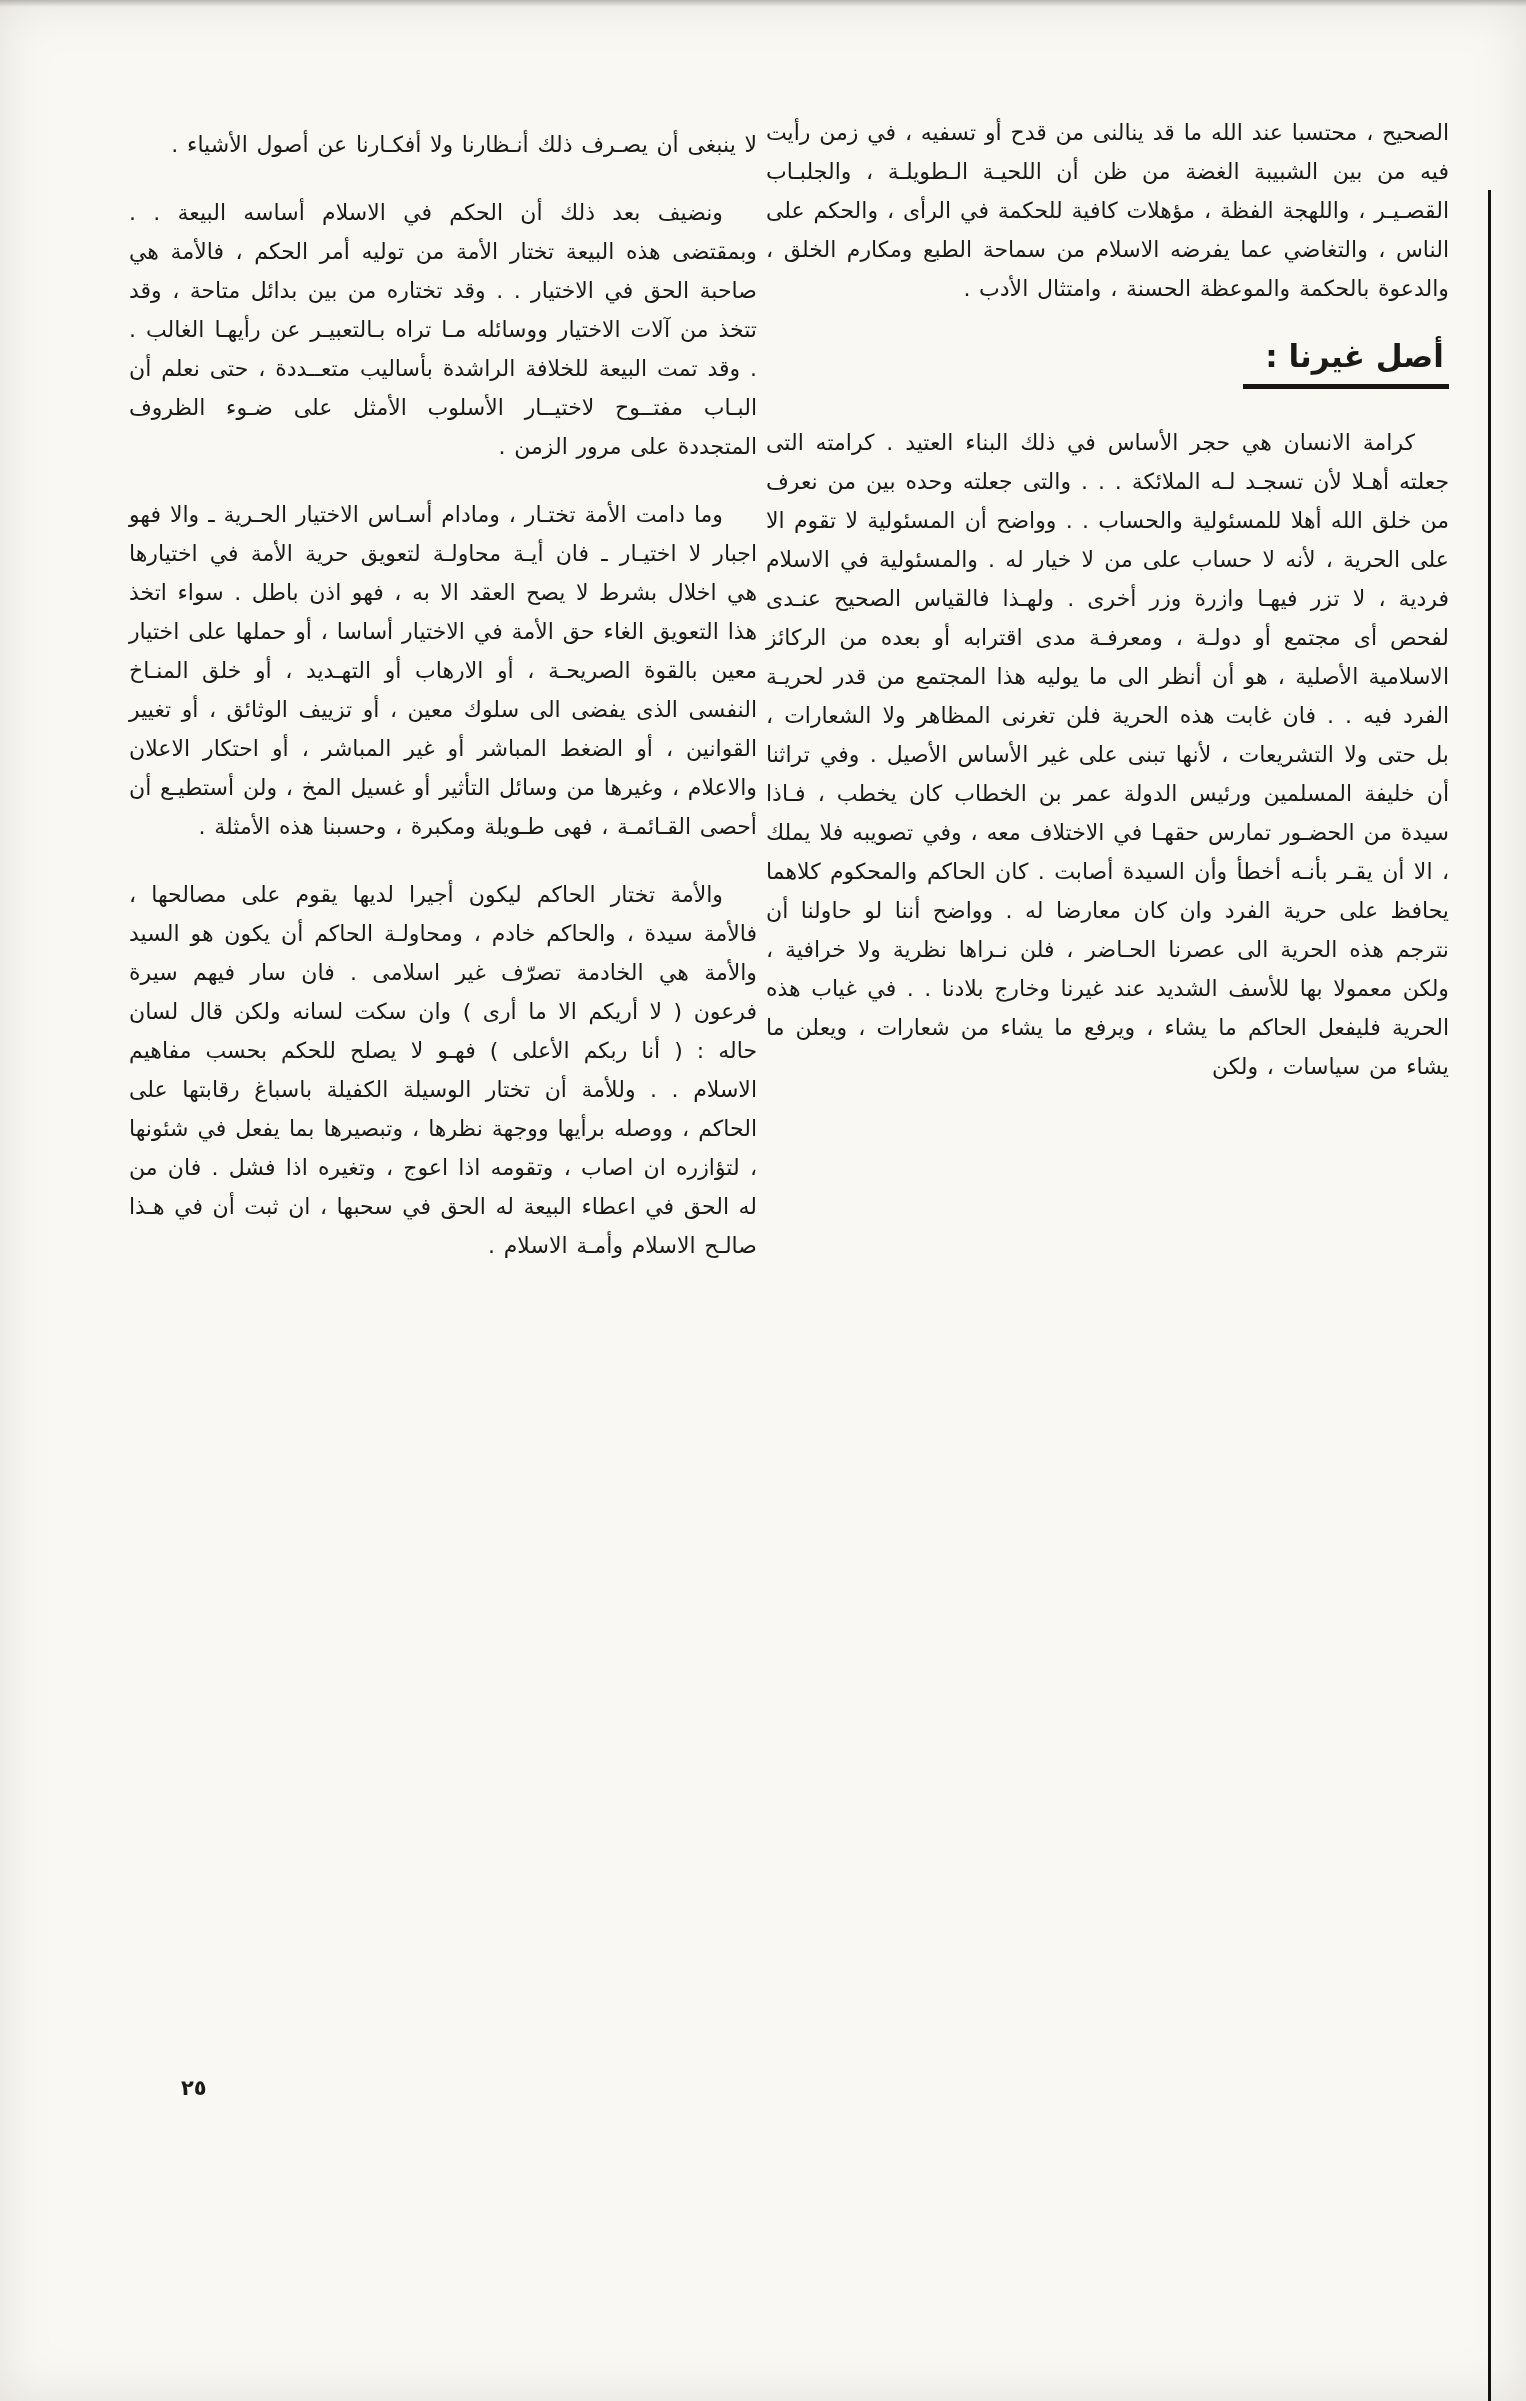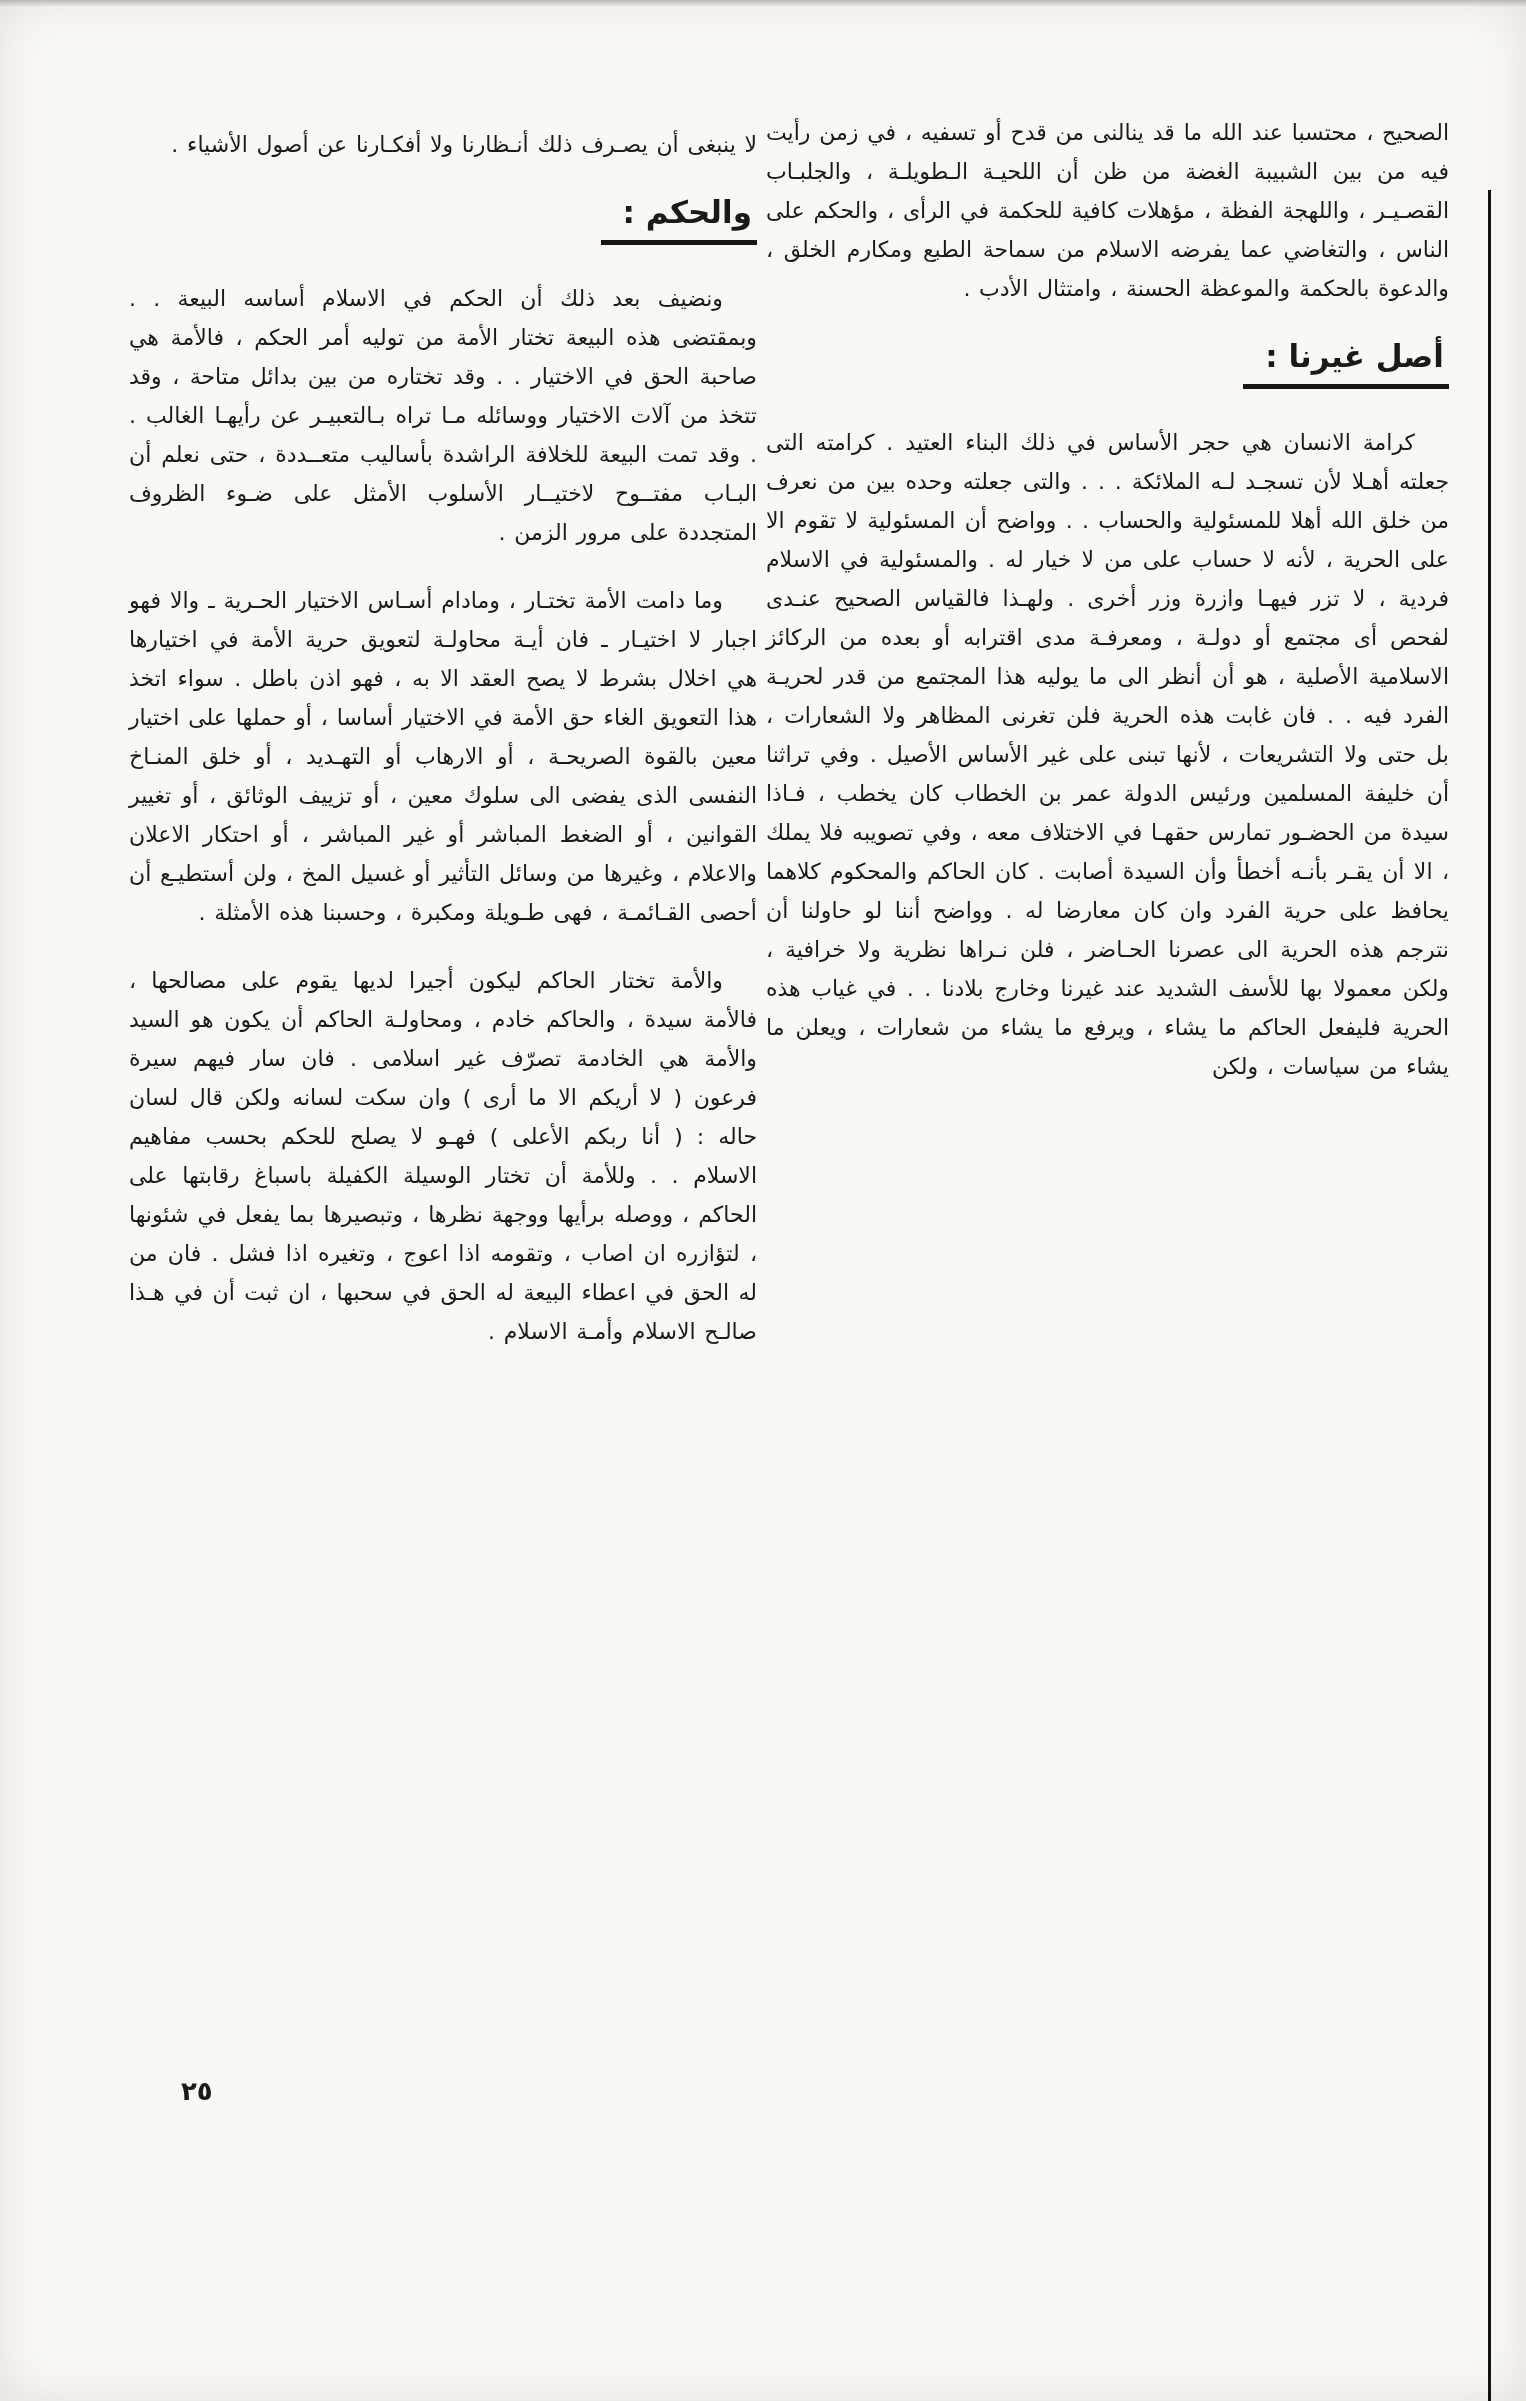--- a/index.html
+++ b/index.html
@@ -70,21 +70,21 @@
     font-size: 31px;
     font-weight: bold;
     line-height: 38px;
     padding: 0 5.1px 8.6px 22px;
     border-bottom: 5.1px solid #181512;
   }
   .page-number {
     position: absolute;
     left: 182px;
     top: 2076px;
-    font-size: 26px;
+    font-size: 21px;
     font-weight: bold;
     direction: rtl;
   }
 </style>
 </head>
 <body>
 
 <div class="page">
 
   <div class="scan-line"></div>
@@ -96,23 +96,20 @@
       <span class="heading-text">أصل غيرنا :</span>
     </div>
 
 
     <p class="para">كرامة الانسان هي حجر الأساس في ذلك البناء العتيد . كرامته التى جعلته أهـلا لأن تسجـد لـه الملائكة . . . والتى جعلته وحده بين من نعرف من خلق الله أهلا للمسئولية والحساب . . وواضح أن المسئولية لا تقوم الا على الحرية ، لأنه لا حساب على من لا خيار له . والمسئولية في الاسلام فردية ، لا تزر فيهـا وازرة وزر أخرى . ولهـذا فالقياس الصحيح عنـدى لفحص أى مجتمع أو دولـة ، ومعرفـة مدى اقترابه أو بعده من الركائز الاسلامية الأصلية ، هو أن أنظر الى ما يوليه هذا المجتمع من قدر لحريـة الفرد فيه . . فان غابت هذه الحرية فلن تغرنى المظاهر ولا الشعارات ، بل حتى ولا التشريعات ، لأنها تبنى على غير الأساس الأصيل . وفي تراثنا أن خليفة المسلمين ورئيس الدولة عمر بن الخطاب كان يخطب ، فـاذا سيدة من الحضـور تمارس حقهـا في الاختلاف معه ، وفي تصويبه فلا يملك ، الا أن يقـر بأنـه أخطأ وأن السيدة أصابت . كان الحاكم والمحكوم كلاهما يحافظ على حرية الفرد وان كان معارضا له . وواضح أننا لو حاولنا أن نترجم هذه الحرية الى عصرنا الحـاضر ، فلن نـراها نظرية ولا خرافية ، ولكن معمولا بها للأسف الشديد عند غيرنا وخارج بلادنا . . في غياب هذه الحرية فليفعل الحاكم ما يشاء ، ويرفع ما يشاء من شعارات ، ويعلن ما يشاء من سياسات ، ولكن</p>
   </div>
 
   <div class="column col-left">
     <p class="para continuation">لا ينبغى أن يصـرف ذلك أنـظارنا ولا أفكـارنا عن أصول الأشياء .</p>
 
-    <div class="section-heading">
-      <span class="heading-text">والحكم :</span>
-    </div>
 
     <p class="para">ونضيف بعد ذلك أن الحكم في الاسلام أساسه البيعة . . وبمقتضى هذه البيعة تختار الأمة من توليه أمر الحكم ، فالأمة هي صاحبة الحق في الاختيار . . وقد تختاره من بين بدائل متاحة ، وقد تتخذ من آلات الاختيار ووسائله مـا تراه بـالتعبيـر عن رأيهـا الغالب . . وقد تمت البيعة للخلافة الراشدة بأساليب متعــددة ، حتى نعلم أن البـاب مفتــوح لاختيــار الأسلوب الأمثل على ضـوء الظروف المتجددة على مرور الزمن .</p>
 
     <p class="para">وما دامت الأمة تختـار ، ومادام أسـاس الاختيار الحـرية ـ والا فهو اجبار لا اختيـار ـ فان أيـة محاولـة لتعويق حرية الأمة في اختيارها هي اخلال بشرط لا يصح العقد الا به ، فهو اذن باطل . سواء اتخذ هذا التعويق الغاء حق الأمة في الاختيار أساسا ، أو حملها على اختيار معين بالقوة الصريحـة ، أو الارهاب أو التهـديد ، أو خلق المنـاخ النفسى الذى يفضى الى سلوك معين ، أو تزييف الوثائق ، أو تغيير القوانين ، أو الضغط المباشر أو غير المباشر ، أو احتكار الاعلان والاعلام ، وغيرها من وسائل التأثير أو غسيل المخ ، ولن أستطيـع أن أحصى القـائمـة ، فهى طـويلة ومكبرة ، وحسبنا هذه الأمثلة .</p>
 
     <p class="para">والأمة تختار الحاكم ليكون أجيرا لديها يقوم على مصالحها ، فالأمة سيدة ، والحاكم خادم ، ومحاولـة الحاكم أن يكون هو السيد والأمة هي الخادمة تصرّف غير اسلامى . فان سار فيهم سيرة فرعون ( لا أريكم الا ما أرى ) وان سكت لسانه ولكن قال لسان حاله : ( أنا ربكم الأعلى ) فهـو لا يصلح للحكم بحسب مفاهيم الاسلام . . وللأمة أن تختار الوسيلة الكفيلة باسباغ رقابتها على الحاكم ، ووصله برأيها ووجهة نظرها ، وتبصيرها بما يفعل في شئونها ، لتؤازره ان اصاب ، وتقومه اذا اعوج ، وتغيره اذا فشل . فان من له الحق في اعطاء البيعة له الحق في سحبها ، ان ثبت أن في هـذا صالـح الاسلام وأمـة الاسلام .</p>
   </div>
 
   <div class="page-number">٢٥</div>
 

